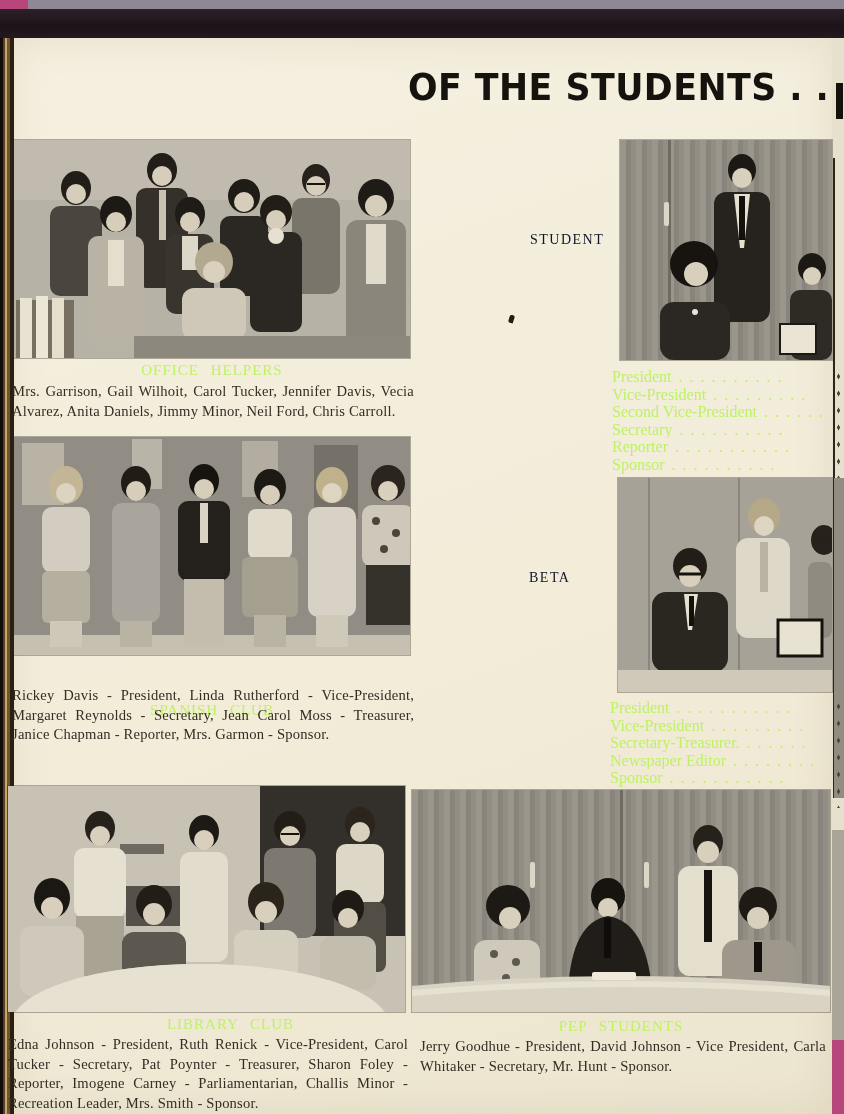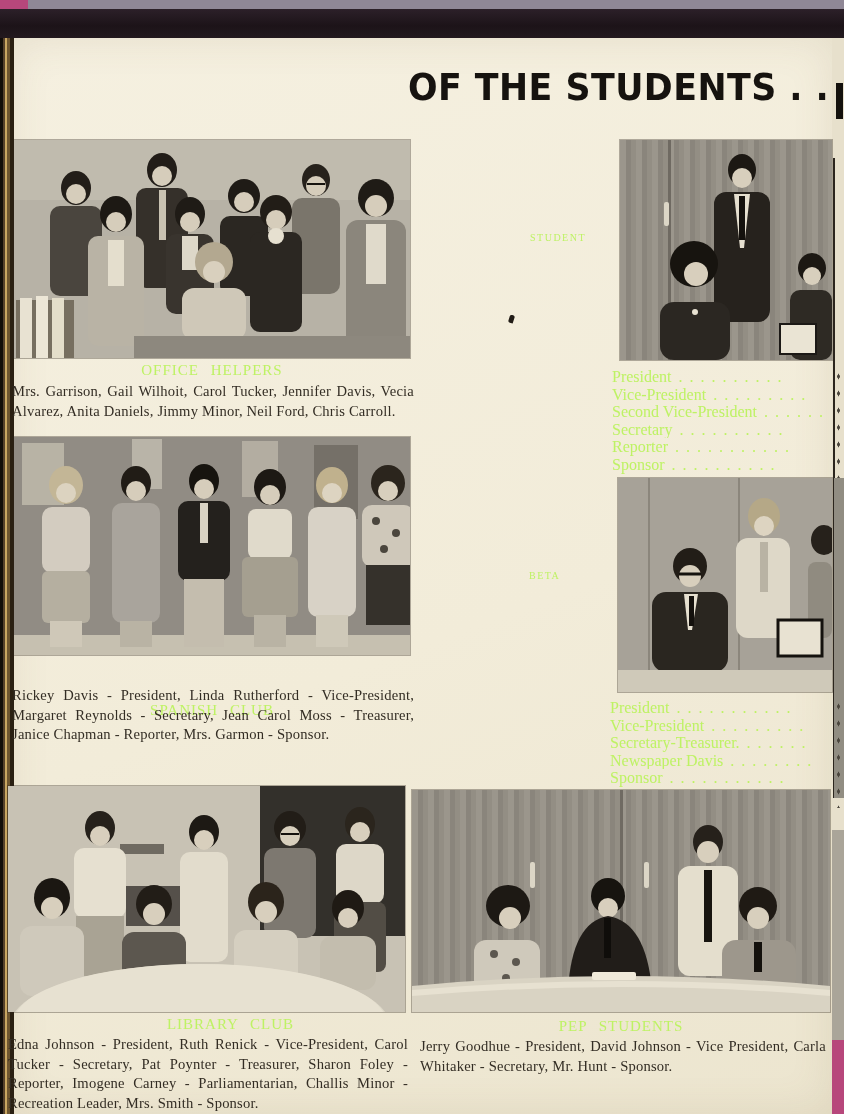--- a/index.html
+++ b/index.html
@@ -41,21 +41,21 @@
   .photo svg { display:block; width:100%; height:100%; }
   .curtain { background:repeating-linear-gradient(90deg,#9b968c 0 6px,#8a857c 6px 11px,#938e84 11px 16px); }
 
   
   .sec-title { font-size:15px; letter-spacing:1px; word-spacing:7px;
     color:#bef264; text-align:center; white-space:nowrap; }
   .caption { font-size:14.6px; line-height:19.6px; color:#332d24;
     text-align:justify; letter-spacing:.2px; }
 
   
-  .side-label { font-size:10px; letter-spacing:1.5px; color:#bef264; white-space:nowrap; }
+  .side-label { font-size:14px; letter-spacing:1.5px; color:#0f172a; white-space:nowrap; }
   .officer-list { font-size:16px; color:#bef264; }
   .officer-row { display:flex; white-space:nowrap; overflow:hidden; height:17.6px; align-items:baseline; }
   .officer-row .dots { margin-left:7px; letter-spacing:1.5px; overflow:hidden; }
 
   .ink-speck { left:509px; top:315px; width:5px; height:8px; background:#211c16;
     border-radius:2px 2px 0 2px; transform:rotate(18deg); }
 </style>
 </head>
 <body>
 
@@ -365,21 +365,21 @@
     </div>
   <div class="officer-row">
       <span>Vice-President</span>
       <span class="dots">. . . . . . . . .</span>
     </div>
   <div class="officer-row">
       <span>Secretary-Treasurer.</span>
       <span class="dots">. . . . . .</span>
     </div>
   <div class="officer-row">
-      <span>Newspaper Davis</span>
+      <span>Newspaper Editor</span>
       <span class="dots">. . . . . . . .</span>
     </div>
   <div class="officer-row">
       <span>Sponsor</span>
       <span class="dots">. . . . . . . . . . .</span>
     </div>
 </div>
 
 <div class="abs photo curtain" style="left:412px; top:790px; width:418px; height:222px;">
   <svg viewBox="0 0 418 222" preserveAspectRatio="none">

